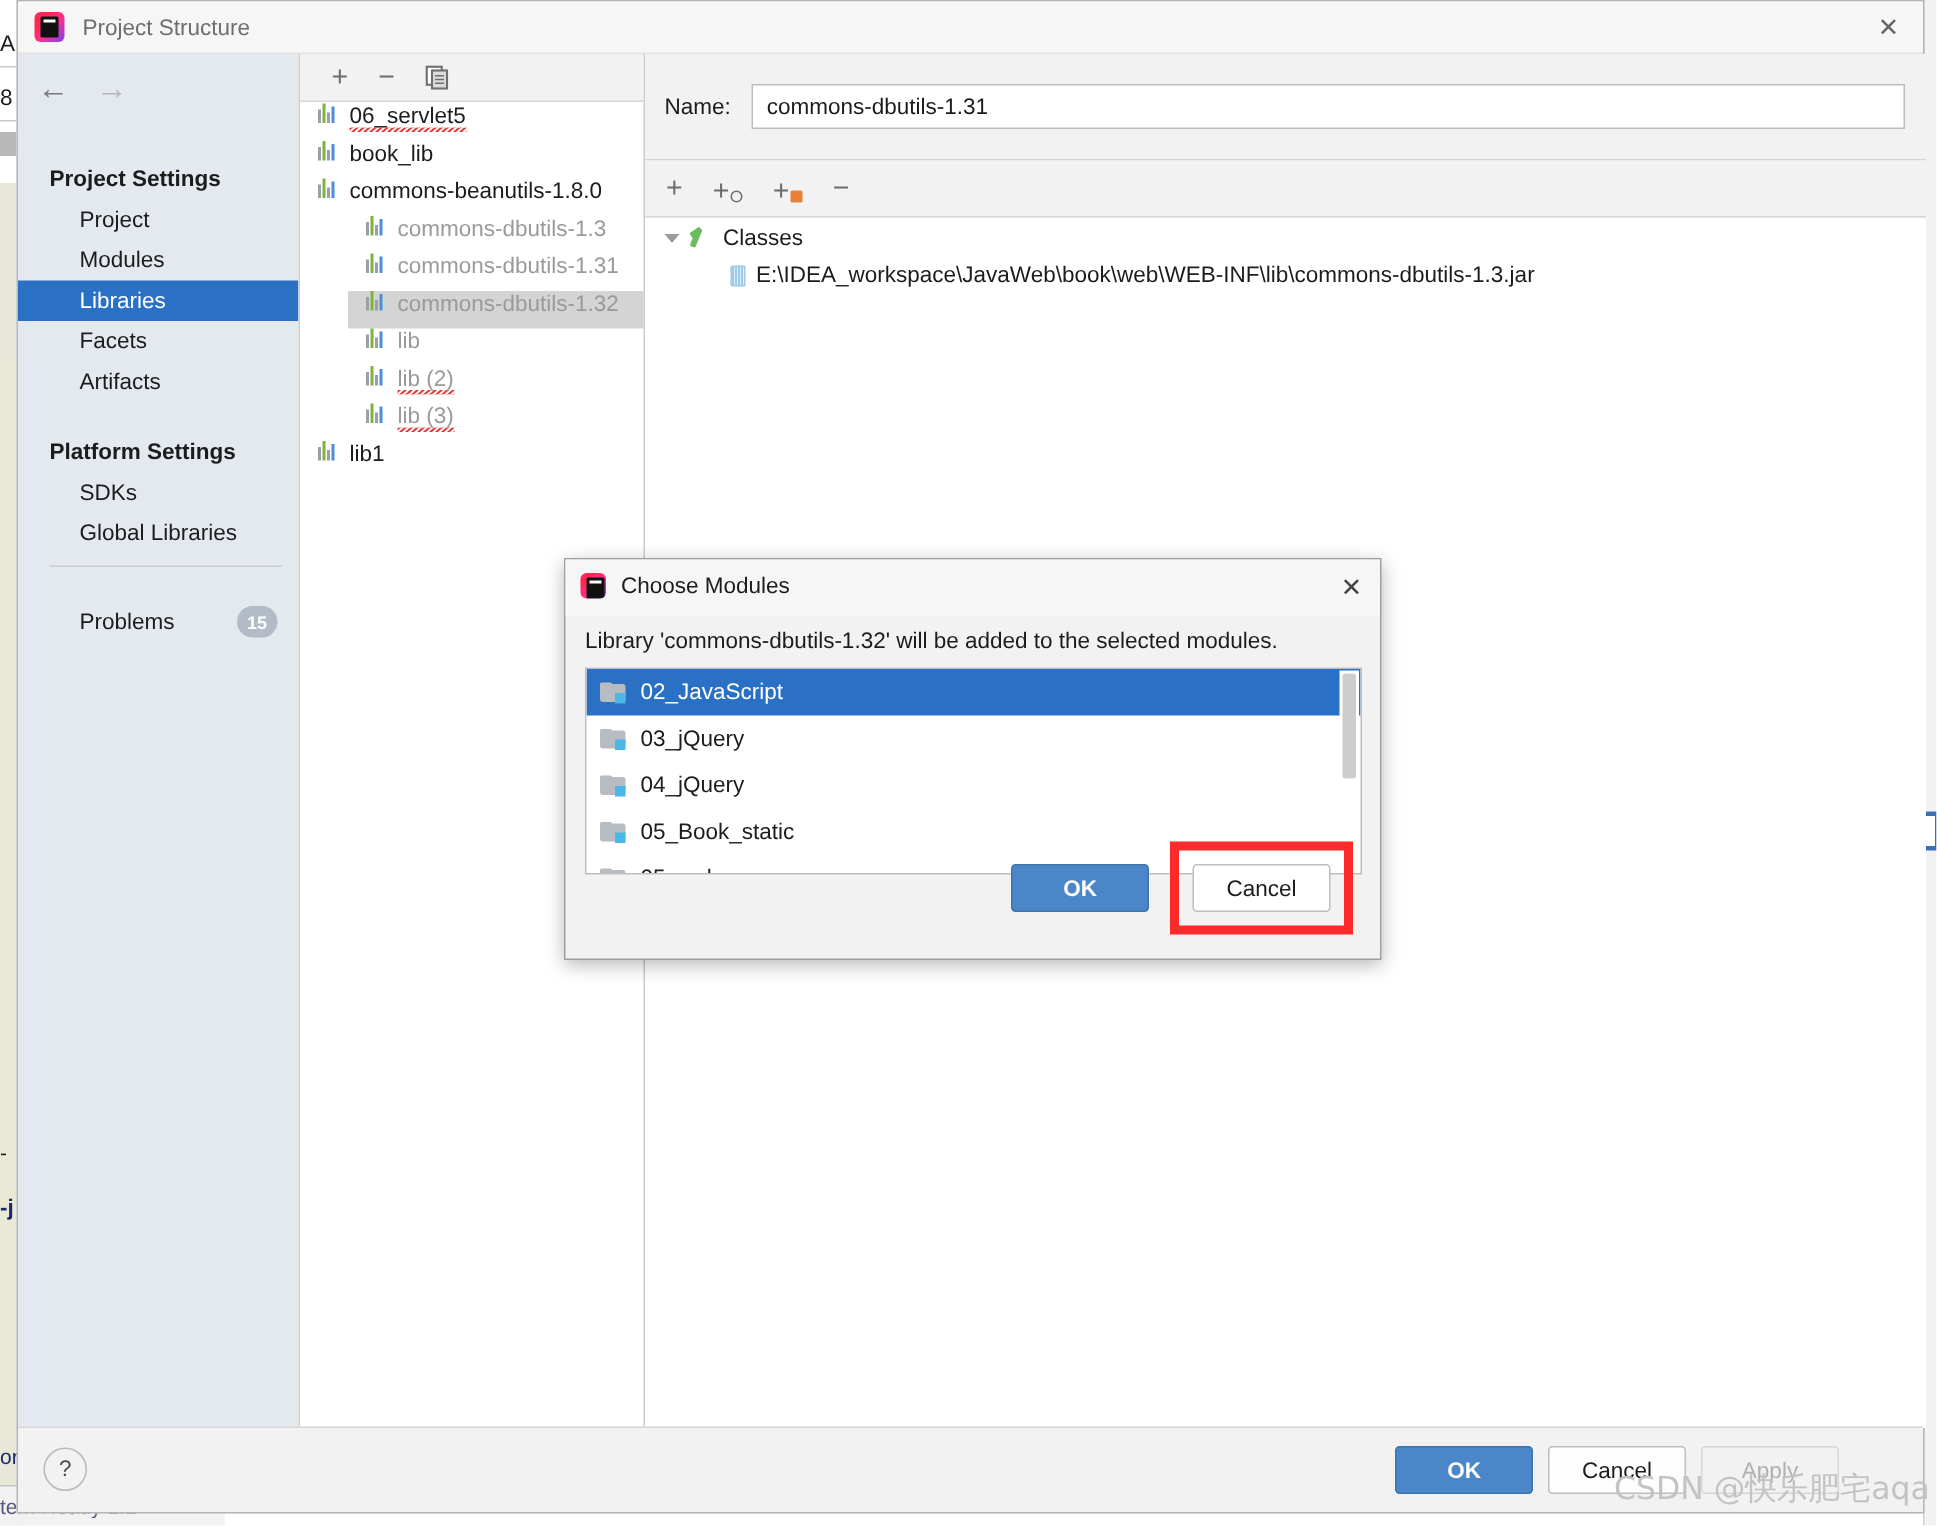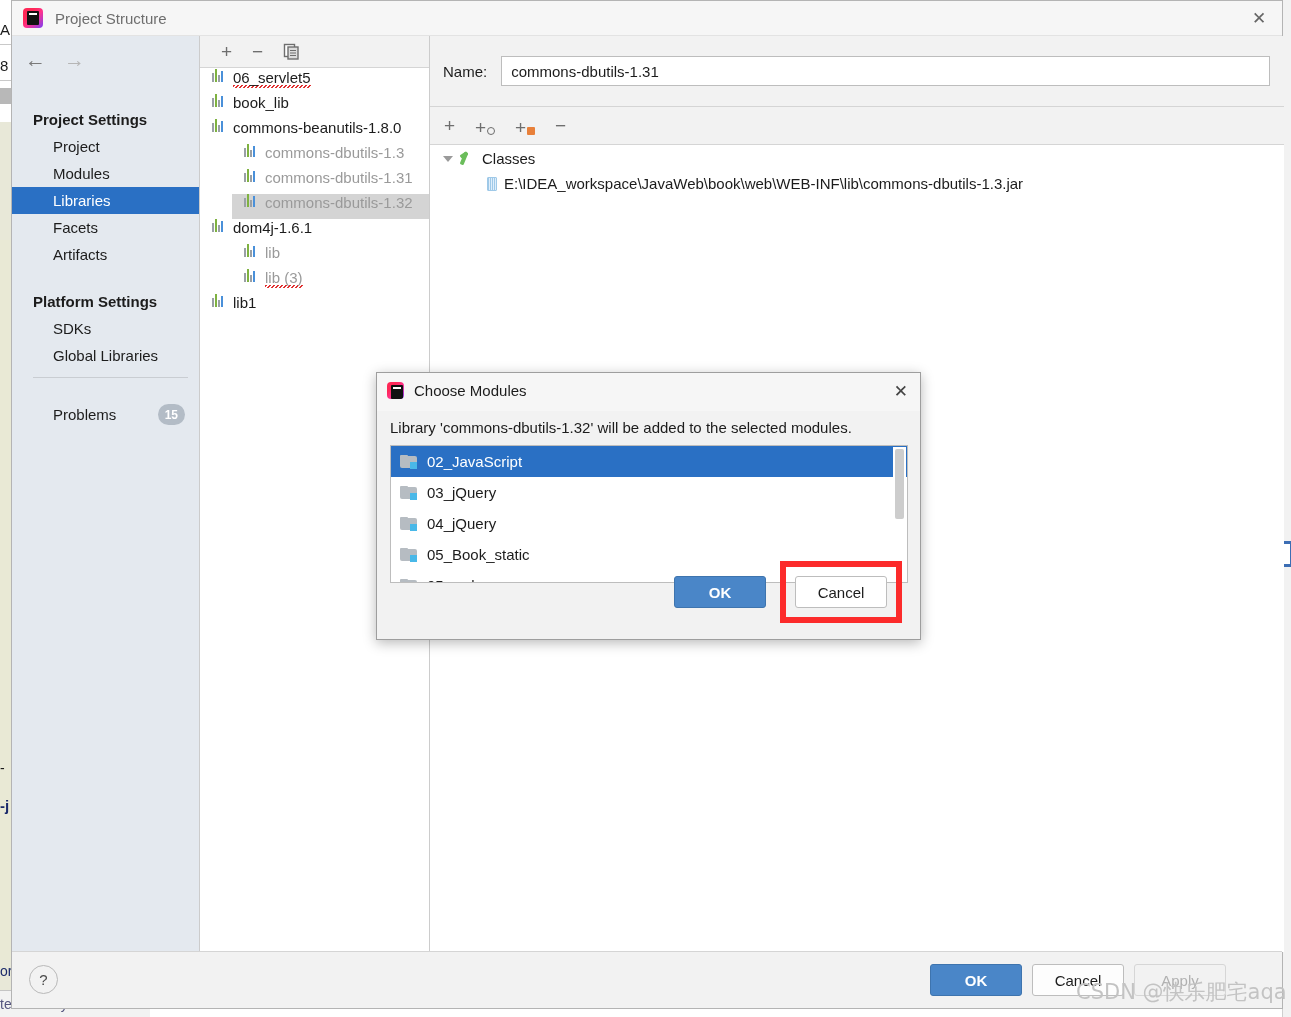--- a/index.html
+++ b/index.html
@@ -281,37 +281,37 @@
         </div>
         <div class="lib-row muted hl">
           <span class="libicon">
             <i></i>
             <i></i>
             <i></i>
             <i></i>
           </span>
           <span class="lbl">commons-dbutils-1.32</span>
         </div>
-        <div class="lib-row">
-          <span class="libicon">
-            <i></i>
-            <i></i>
-            <i></i>
-            <i></i>
-          </span>
-          <span class="lbl">dom4j-1.6.1</span>
-        </div>
         <div class="lib-row muted">
           <span class="libicon">
             <i></i>
             <i></i>
             <i></i>
             <i></i>
           </span>
           <span class="lbl">lib</span>
+        </div>
+        <div class="lib-row muted">
+          <span class="libicon">
+            <i></i>
+            <i></i>
+            <i></i>
+            <i></i>
+          </span>
+          <span class="lbl squig">lib (2)</span>
         </div>
         <div class="lib-row muted">
           <span class="libicon">
             <i></i>
             <i></i>
             <i></i>
             <i></i>
           </span>
           <span class="lbl squig">lib (3)</span>
         </div>

